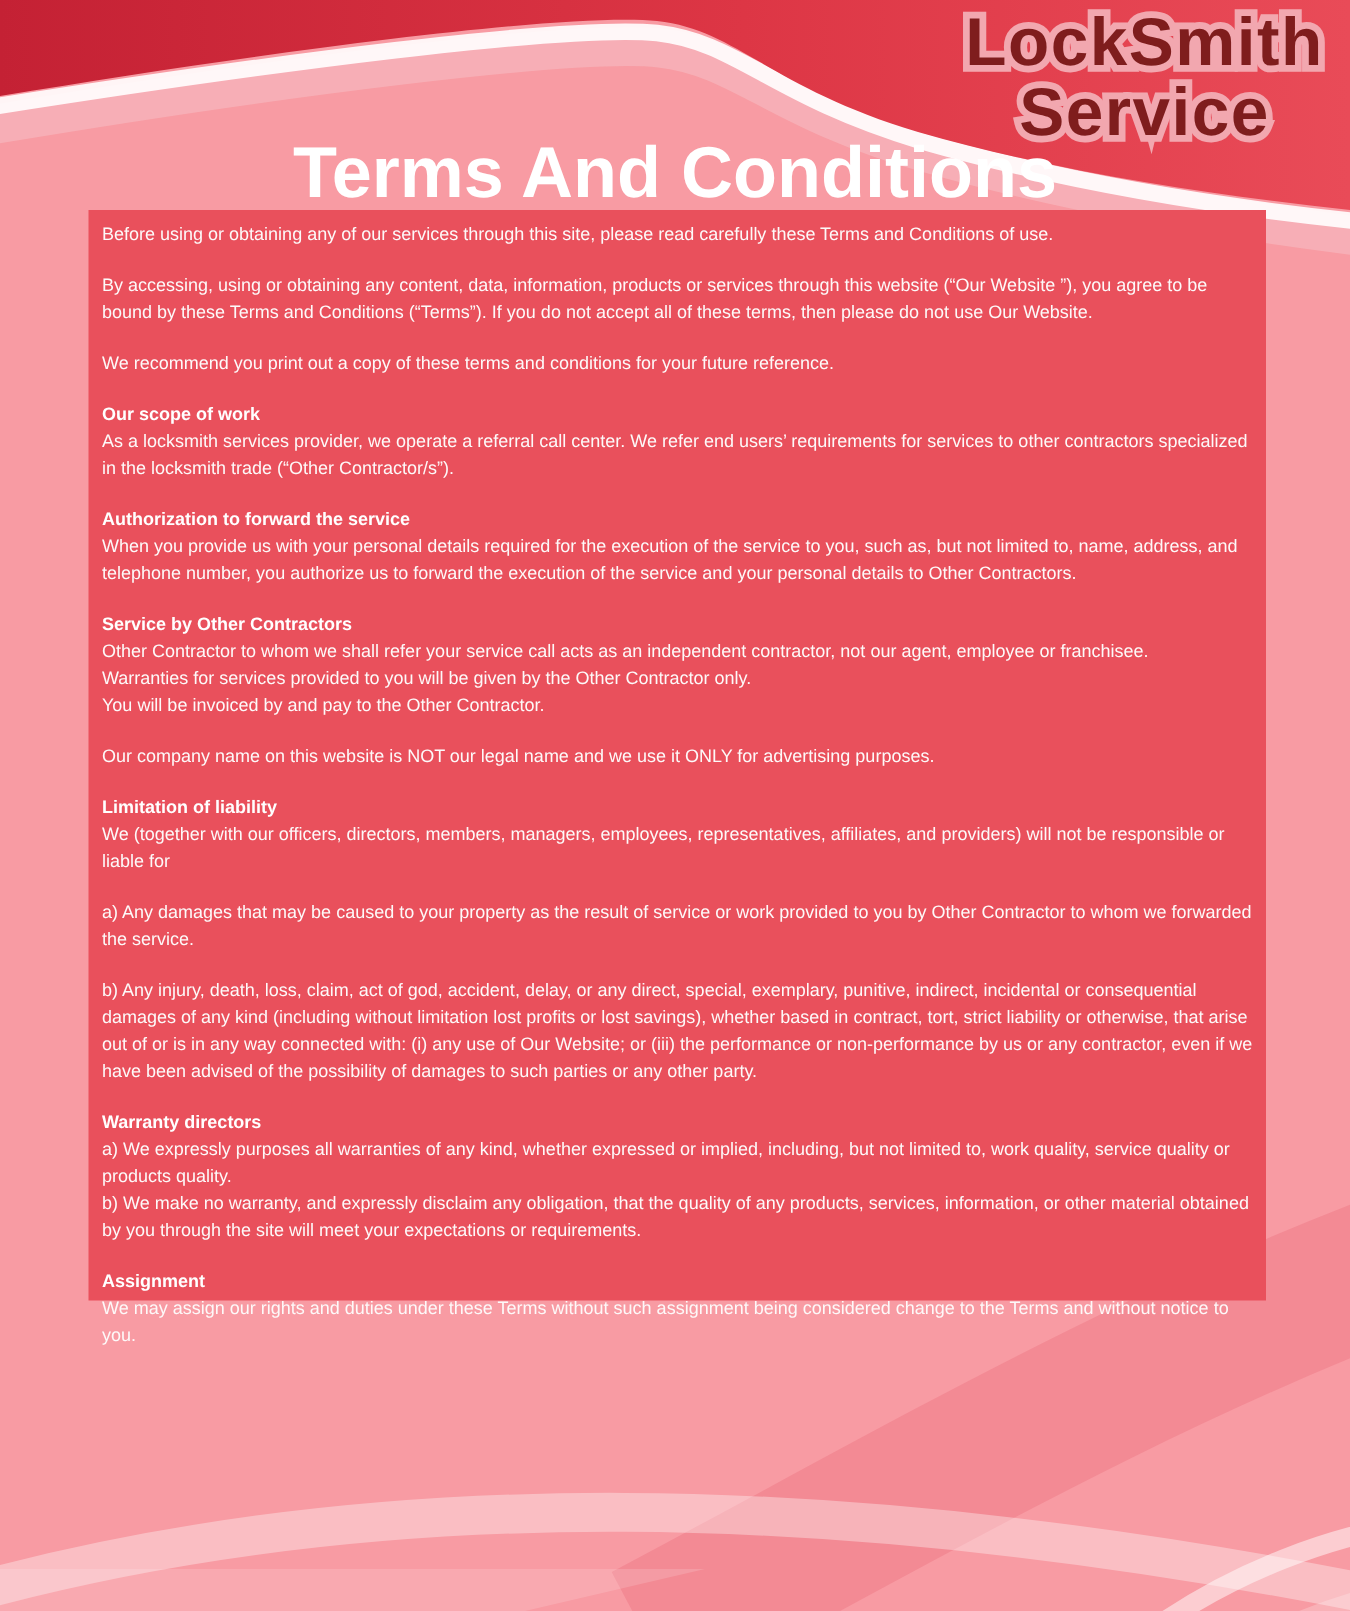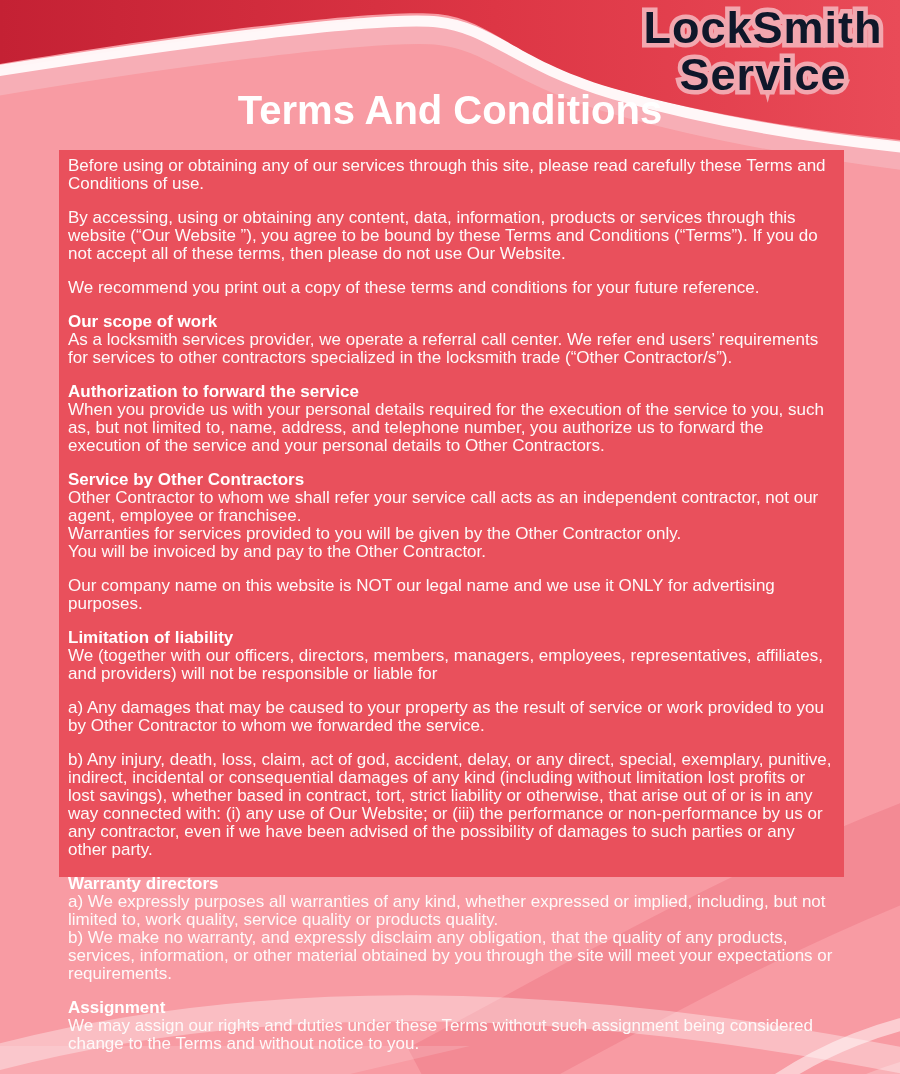--- a/index.html
+++ b/index.html
@@ -8,37 +8,37 @@
     width:900px;height:1074px;
     position:relative;overflow:hidden;
     font-family:"Liberation Sans","DejaVu Sans",sans-serif;
     background:var(--background-pink,#f89ba3);
   }
   .bg-svg{position:absolute;inset:0;z-index:0;}
   .logo{
     position:absolute;top:4px;right:12px;z-index:3;
     width:250px;text-align:center;
     font-size:45px;font-weight:bold;line-height:47px;
-    color:#0f172a;letter-spacing:1px;
+    color:#7f1d1d;letter-spacing:1px;
     -webkit-text-stroke:9px var(--logo-stroke-pink,#f2a7af);
     paint-order:stroke fill;
   }
   .page-title{
     position:absolute;top:88px;left:0;z-index:3;
     width:900px;margin:0;text-align:center;
-    font-size:40px;font-weight:bold;color:#fff;
+    font-size:48px;font-weight:bold;color:#fff;
     letter-spacing:0px;
   }
   .panel{
     position:absolute;left:59px;top:140px;z-index:2;
     width:785px;height:727px;box-sizing:border-box;
     padding:7px 9px;
     background:var(--panel-red,#e9505c);
     color:#fdf9f9;
-    font-size:17px;line-height:18px;margin-top:10px;
+    font-size:12px;line-height:18px;
   }
   .panel .b-p{margin:0;}
   .panel .b-h{margin:0;font-weight:bold;color:#ffffff;}
   .panel .b-gap{height:16px;}
 </style>
 </head>
 <body>
 
 <svg class="bg-svg" width="900" height="1074" viewBox="0 0 900 1074" xmlns="http://www.w3.org/2000/svg">
   <defs>

